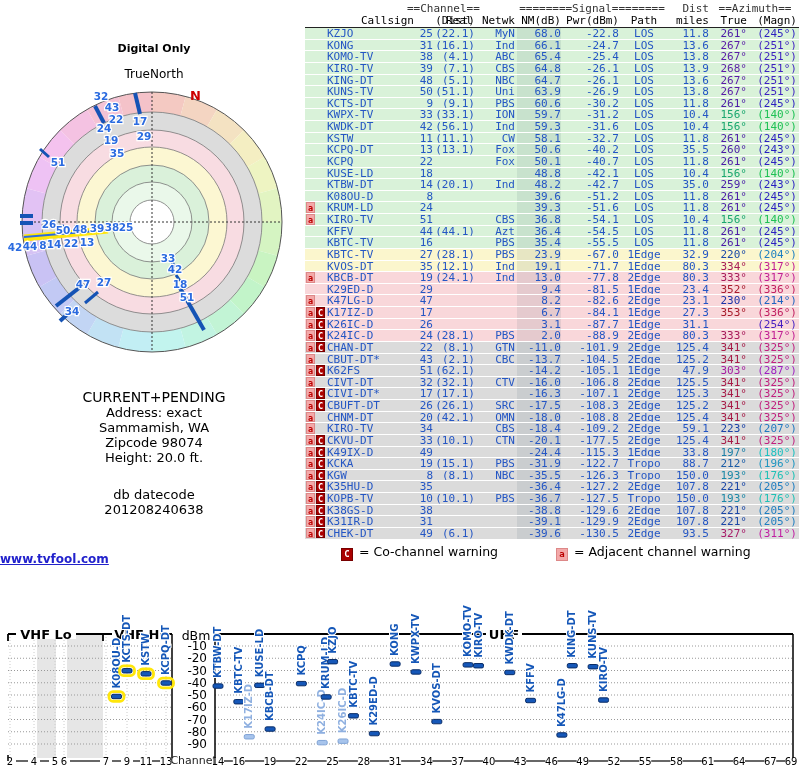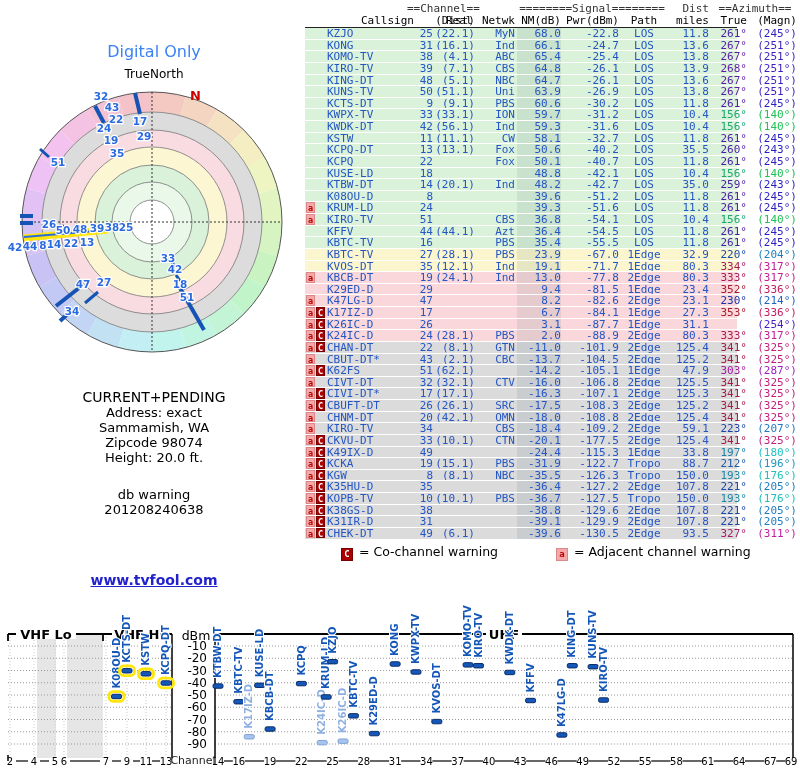--- a/index.html
+++ b/index.html
@@ -1,35 +1,35 @@
 <!DOCTYPE html>
 <html><head>
 <meta charset="utf-8">
 <style>
   html,body{margin:0;padding:0;}
   body{width:800px;height:768px;position:relative;background:#fff;overflow:hidden;
        font-family:"DejaVu Sans","Liberation Sans",sans-serif;}
   
   .left-col{position:absolute;left:0;top:0;width:308px;height:580px;}
   .plot-title{position:absolute;left:0;top:42px;width:308px;text-align:center;
-      font-size:16px;font-weight:normal;color:#3b82f6;}
+      font-size:11px;font-weight:bold;color:#000000;}
   .truenorth{position:absolute;left:0;top:67px;width:308px;text-align:center;
       font-size:12px;color:#000;}
   #radar-svg{position:absolute;left:0;top:80px;pointer-events:none;}
   .criteria{position:absolute;left:0;top:390px;width:308px;text-align:center;
       font-size:13px;color:#000;line-height:15px;}
   .criteria .head{font-weight:bold;text-decoration:underline;font-size:13.5px;
       margin-bottom:13px;}
   .criteria .big{font-size:14px;}
   .datecode{margin-top:22px;}
-  .tvlink{position:absolute;left:0;top:572px;width:308px;text-align:center;
-      font-size:14px;font-weight:bold;}
+  .tvlink{position:absolute;left:0;top:552px;width:308px;text-align:left;
+      font-size:12px;font-weight:bold;}
   .tvlink a{color:#2222cc;text-decoration:underline;cursor:pointer;}
   
-  .tablewrap{position:absolute;left:305px;top:3px;width:432px;
+  .tablewrap{position:absolute;left:305px;top:3px;width:494px;
       font-family:"DejaVu Sans Mono","Liberation Mono",monospace;font-size:11px;}
   .grid{display:grid;grid-template-columns:22px 80px 26px 46px 38px 44px 60px 46px 44px 36px 52px;}
   .hrow{height:12px;line-height:12px;color:#333;}
   .hrow.h2{color:#000;border-bottom:1px solid #222;}
   .hrow span{white-space:pre;}
   .g-ch{grid-column:3/5;text-align:center;}
   .g-sig{grid-column:6/9;text-align:center;}
   .g-dist{grid-column:9/10;text-align:right;padding-right:2px;}
   .g-az{grid-column:10/12;text-align:center;}
   .h-call{grid-column:2;text-align:right;margin-left:34px;}
@@ -160,21 +160,21 @@
       <text x="175" y="273" fill="#2b6be0" font-size="10.5" font-weight="bold" text-anchor="middle" stroke="#fff" stroke-width="2.4" paint-order="stroke">42</text>
       <text x="180" y="288" fill="#2b6be0" font-size="10.5" font-weight="bold" text-anchor="middle" stroke="#fff" stroke-width="2.4" paint-order="stroke">18</text>
       <text x="187" y="301" fill="#2b6be0" font-size="10.5" font-weight="bold" text-anchor="middle" stroke="#fff" stroke-width="2.4" paint-order="stroke">51</text>
     </svg>
   <div class="criteria">
     <div class="big">CURRENT+PENDING</div>
     <div>Address: exact</div>
     <div>Sammamish, WA</div>
     <div>Zipcode 98074</div>
     <div>Height: 20.0 ft.</div>
-    <div class="datecode">db warning</div>
+    <div class="datecode">db datecode</div>
     <div>201208240638</div>
   </div>
   <div class="tvlink">
     <a>www.tvfool.com</a>
   </div>
 </div>
 
 <div class="tablewrap">
   <div class="hrow h1 grid">
     <span class="g-ch">==Channel==</span>

